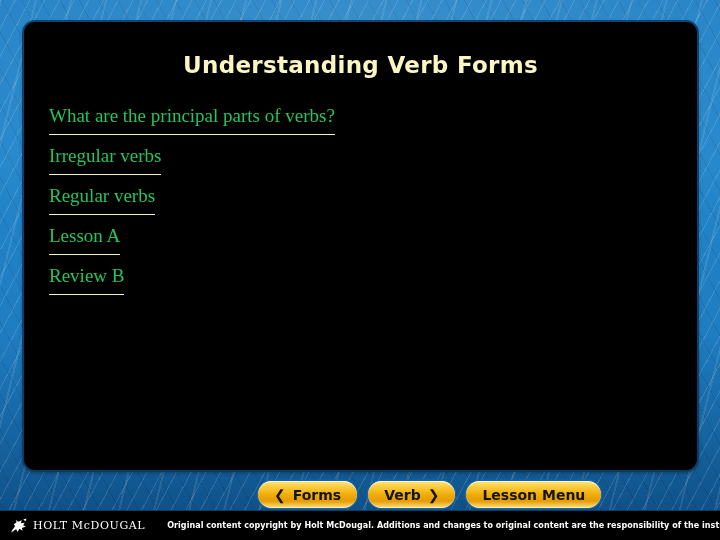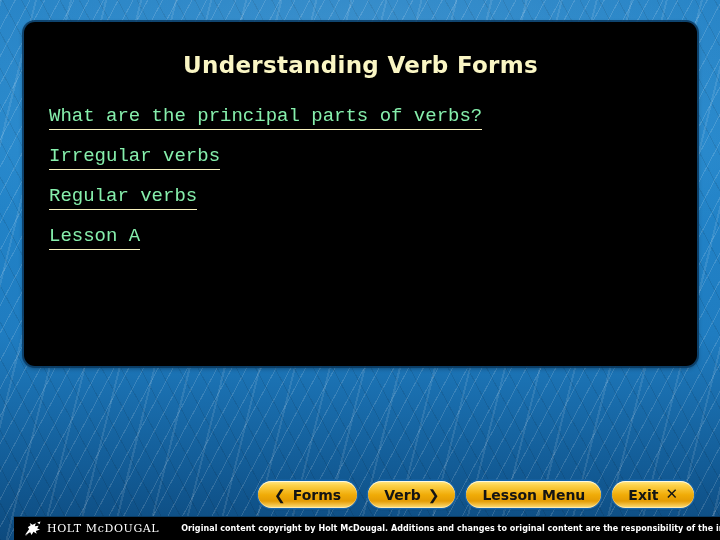--- a/index.html
+++ b/index.html
@@ -42,21 +42,21 @@
        rgba(255,255,255,0) 2px, rgba(255,255,255,0) 34px);
   }
   .tex-d {
     background:radial-gradient(150% 80% at 50% 6%, rgba(255,255,255,.12) 0%, rgba(255,255,255,0) 55%);
   }
 
   
   #panel {
     position:absolute;
     left:24px; top:22px;
-    width:673px; height:344px;
+    width:673px; height:448px;
     background:#000;
     border-radius:11px;
     box-shadow:0 0 0 2px rgba(9,58,98,.85), 0 2px 5px rgba(0,0,0,.45);
     overflow:hidden;
   }
 
   #title {
     position:absolute;
     left:0; right:0; top:30px;
     text-align:center;
@@ -69,27 +69,27 @@
   }
 
   #links {
     position:absolute;
     left:25px; top:82px;
     right:20px;
   }
   .link-row { height:40px; }
   .link {
     display:inline-block;
-    font-family:Liberation Mono, monospace;
+    font-family:Liberation Serif, serif;
     font-size:19px;
     line-height:24px;
-    color:#86efac;
+    color:#22c55e;
     text-decoration:none;
     border-bottom:1.5px solid #F7F2BE;
-    padding-bottom:1px;
+    padding-bottom:6px;
     white-space:nowrap;
     cursor:pointer;
   }
 
   
   #nav {
     position:absolute;
     left:258px; top:481px;
     display:flex;
     align-items:center;
@@ -117,22 +117,22 @@
     white-space:nowrap;
     cursor:pointer;
     user-select:none;
   }
   .btn .glyph { font-size:14px; font-weight:bold; line-height:1; }
   .btn .glyph.x { font-size:15px; }
 
   
   #footer {
     position:absolute;
-    left:14px; right:0; bottom:0;
-    height:24px;
+    left:0; right:0; bottom:0;
+    height:30px;
     background:#000;
     display:flex;
     align-items:center;
     border-top:1px solid #0a3d67;
   }
   #logo-mark {
     margin-left:9px;
     width:19px; height:16px;
     flex:0 0 auto;
   }
@@ -174,44 +174,43 @@
       </div>
       <div class="link-row">
         <span class="link">Irregular verbs</span>
       </div>
       <div class="link-row">
         <span class="link">Regular verbs</span>
       </div>
       <div class="link-row">
         <span class="link">Lesson A</span>
       </div>
+      <div class="link-row">
+        <span class="link">Review B</span>
+      </div>
     </div>
 
   </div>
 
   <div id="nav">
 
     <div class="btn">
       <span class="glyph">❮</span>
       <span>Forms</span>
     </div>
 
     <div class="btn">
       <span>Verb</span>
       <span class="glyph">❯</span>
     </div>
 
     <div class="btn">
       <span>Lesson Menu</span>
     </div>
 
-    <div class="btn">
-      <span>Exit</span>
-      <span class="glyph x">✕</span>
-    </div>
 
   </div>
 
   <div id="footer">
     <svg id="logo-mark" viewBox="0 0 40 34">
       <g fill="#ffffff">
         <path d="M4 30 L13 17 L10 14 L16 9 L14 4 L20 8 L27 5 L25 11 L33 10 L30 16 L36 18 L27 21 L29 27 L22 23 L18 30 L15 24 Z"></path>
         <path d="M30 3 L37 1 L35 7 Z"></path>
       </g>
       <g stroke="#ffffff" stroke-width="1.4" fill="none">

